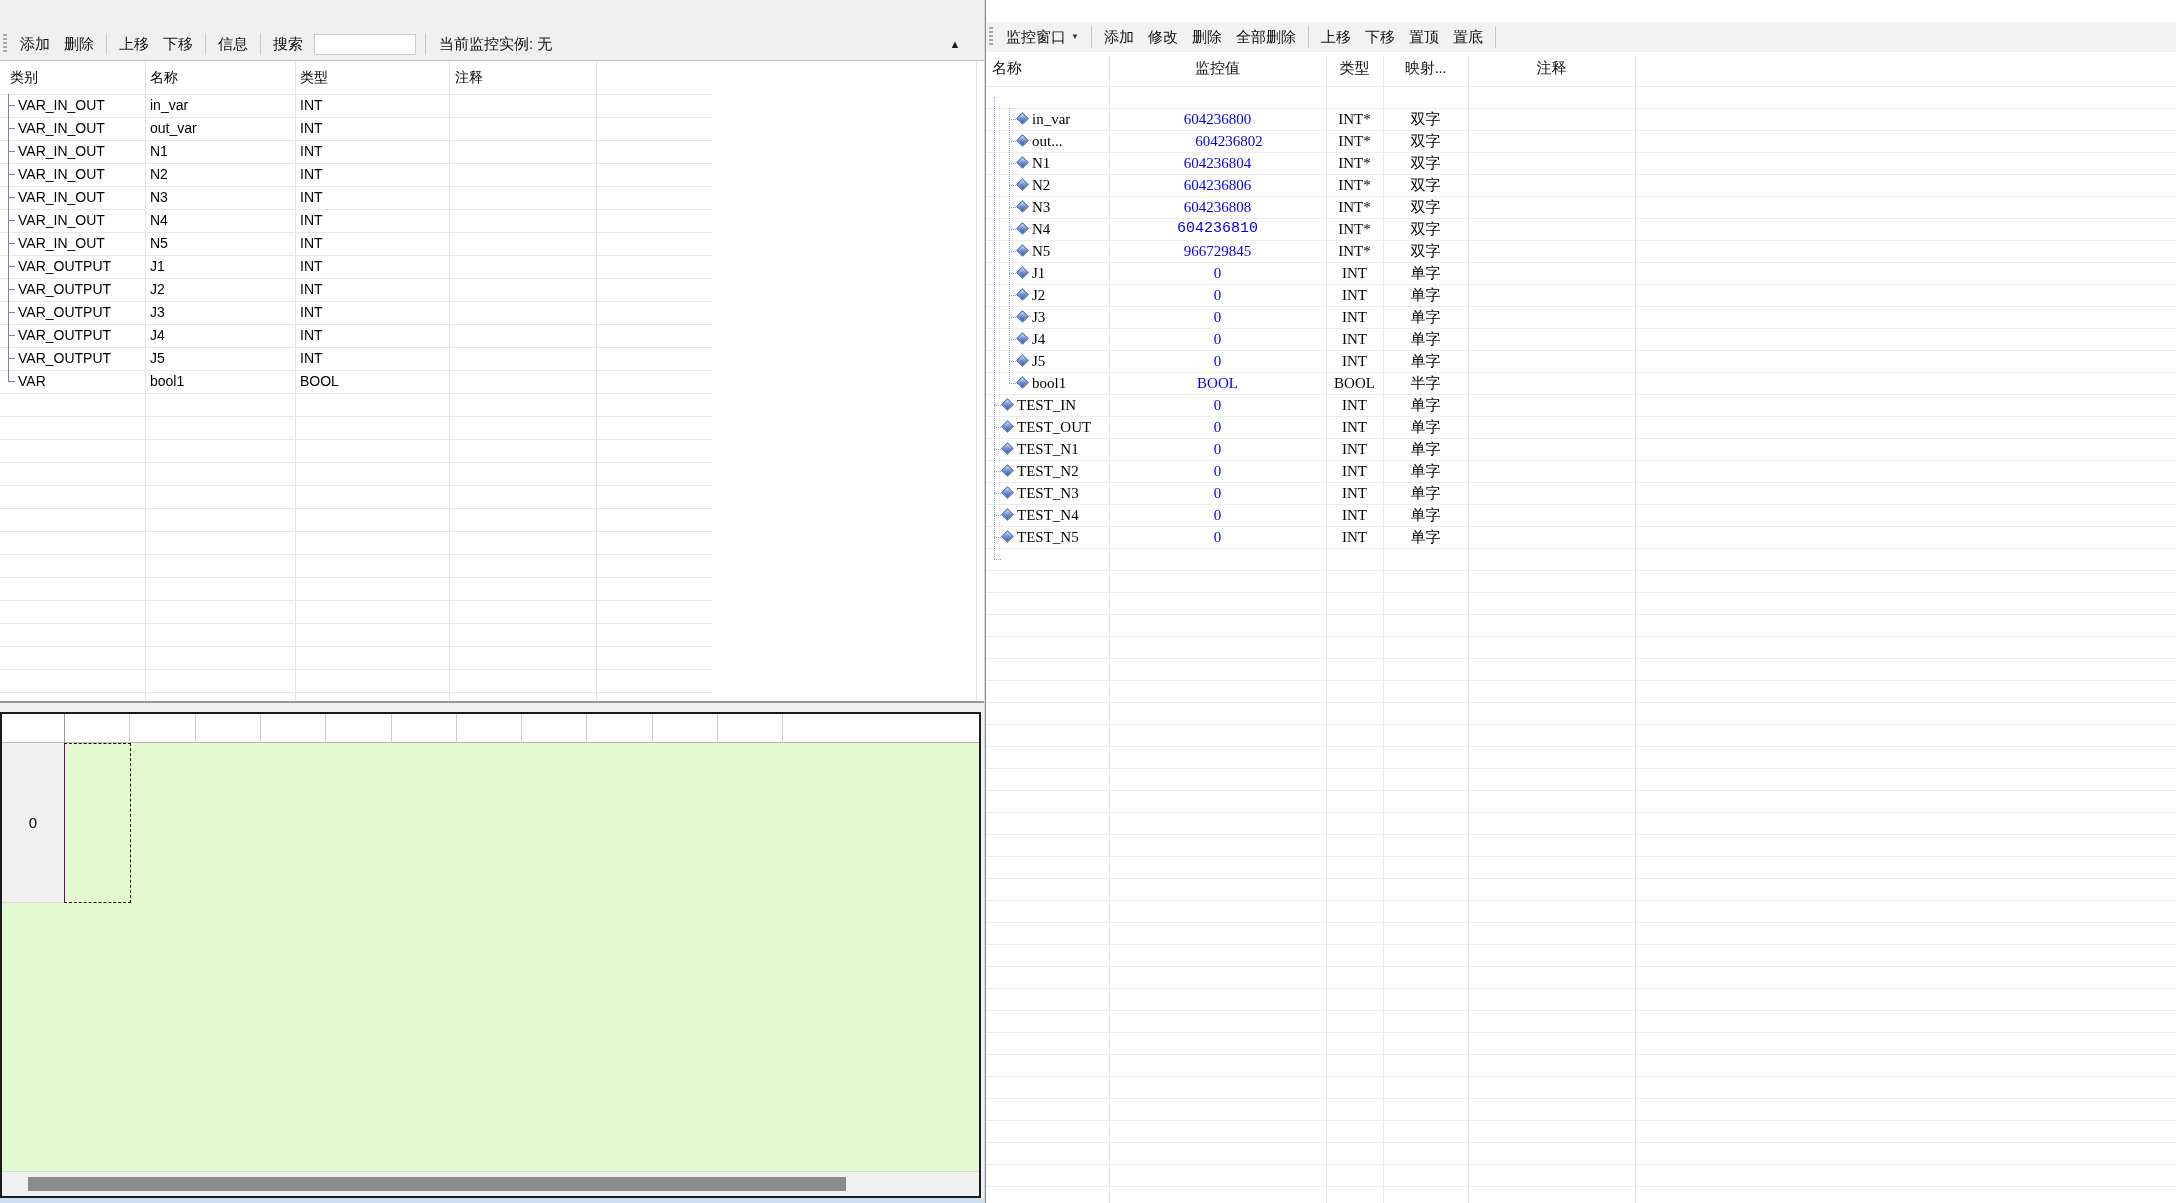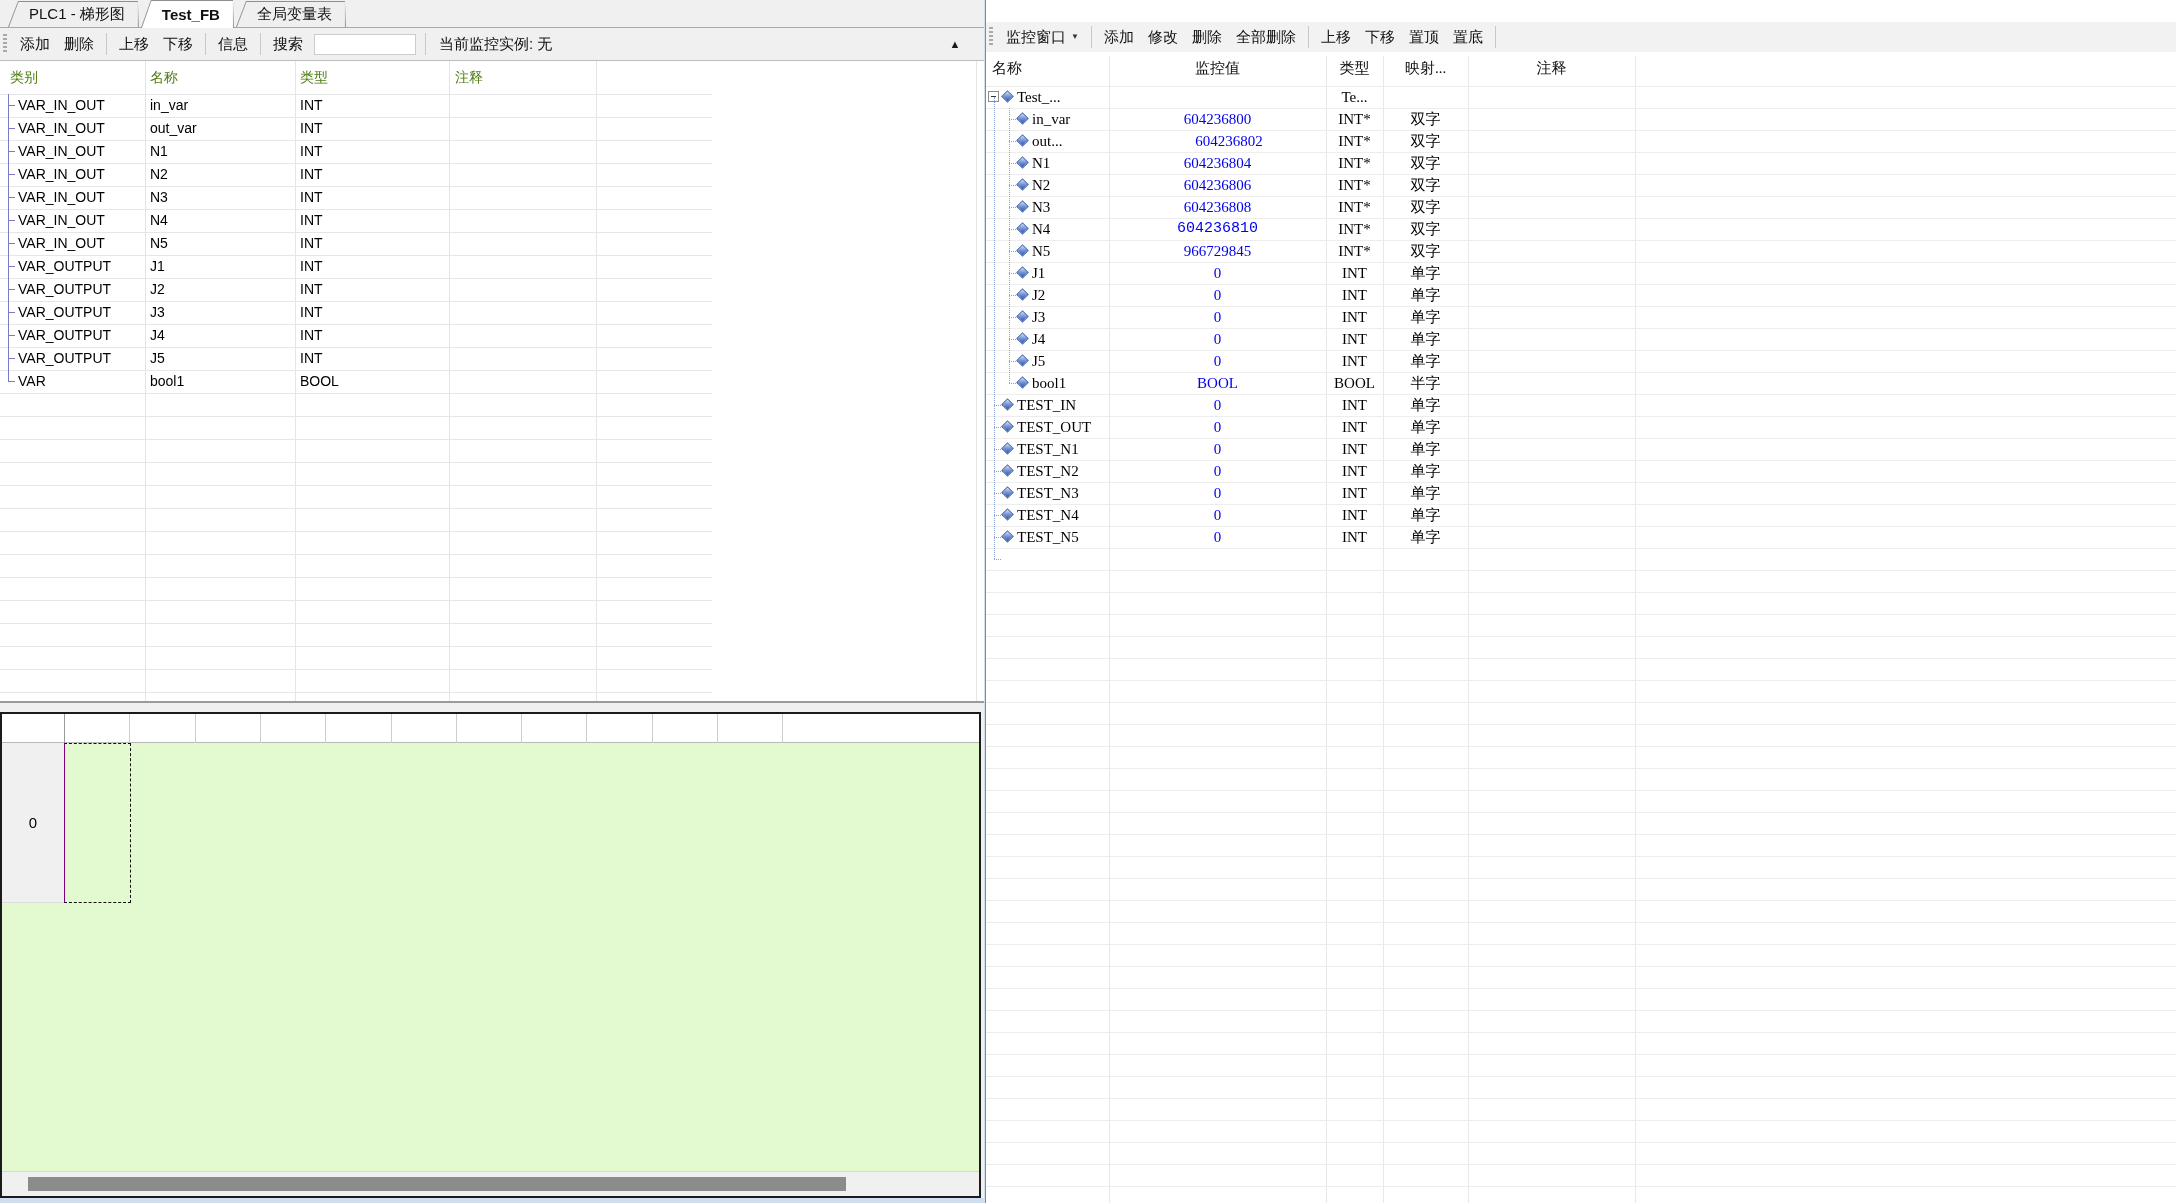--- a/index.html
+++ b/index.html
@@ -24,21 +24,21 @@
   .tbtn { padding:0 7px; height:24px; line-height:24px; white-space:nowrap; border-radius:2px; }
   .tsep { width:1px; height:22px; background:#c8c8c8; margin:0 5px; }
   #search-input { width:102px; height:21px; border:1px solid #cccccc; background:#ffffff; margin:0 4px; font-size:14px; padding:0 4px; outline:none; }
   #monitor-instance-label { padding:0 8px; white-space:nowrap; }
   #collapse-button { position:absolute; right:12px; top:6px; width:34px; height:21px; text-align:center; line-height:21px; font-size:11px; color:#1a1a1a; }
 
   
   #var-table { left:0; top:61px; width:984px; height:642px; background:#ffffff; border-bottom:2px solid #9a9a9a; overflow:hidden; }
   .lv { position:absolute; top:0; bottom:0; width:1px; background:#e4e4e4; }
   #var-grid-h { position:absolute; left:0; top:33px; width:712px; bottom:0; background:repeating-linear-gradient(to bottom,#e6e6e6 0 1px,transparent 1px 23px); }
-  .lheader-cell { position:absolute; top:0; height:33px; line-height:33px; font-size:14px; color:#4d7c0f; }
+  .lheader-cell { position:absolute; top:0; height:33px; line-height:33px; font-size:14px; color:#000000; }
   #var-rows { position:absolute; left:0; top:33px; right:0; bottom:0; }
   .vrow { position:absolute; left:0; width:100%; height:23px; font-size:14px; color:#000; }
   .vcell { position:absolute; top:0; height:23px; line-height:23px; white-space:nowrap; overflow:hidden; }
   .ltree-v { position:absolute; left:8px; top:0; width:1px; height:100%; background:#7a7ac8; }
   .ltree-v.half { height:12px; }
   .ltree-t { position:absolute; left:9px; top:11px; width:6px; height:1px; background:#7a7ac8; }
 
   
   #ladder-panel { left:0; top:712px; width:981px; height:486px; border:2px solid #1b1b1b; background:#e3fad0; }
   #ladder-header { position:absolute; left:0; top:0; right:0; height:29px; background:#ffffff; border-bottom:1px solid #b8b8b8; }
@@ -72,31 +72,20 @@
   .treeline { position:absolute; width:0; border-left:1px dotted #8aa2d2; }
   .expander { position:absolute; left:2px; top:5px; width:11px; height:11px; background:#ffffff; border:1px solid #8c8c8c; }
   .expander::after { content:""; position:absolute; left:2px; top:4px; width:5px; height:1px; background:#333; }
   .mname { color:#000; }
 </style>
 </head>
 <body>
 
 <div id="left-panel" class="abs">
 
-  <div id="tab-bar" class="abs">
-      <div class="tab">
-        <div class="tab-inner">PLC1 - 梯形图</div>
-      </div>
-      <div class="tab active">
-        <div class="tab-inner">Test_FB</div>
-      </div>
-      <div class="tab">
-        <div class="tab-inner">全局变量表</div>
-      </div>
-    </div>
 
   <div id="left-toolbar" class="toolbar abs">
     <div class="grip"></div>
     <span id="lt-buttons" style="display:flex;align-items:center;">
         <div class="tbtn" style="display: flex; align-items: center;">添加</div>
         <div class="tbtn" style="display: flex; align-items: center;">删除</div>
         <div class="tsep"></div>
         <div class="tbtn" style="display: flex; align-items: center;">上移</div>
         <div class="tbtn" style="display: flex; align-items: center;">下移</div>
         <div class="tsep"></div>
@@ -279,29 +268,20 @@
     <div class="rv" style="left:397px"></div>
     <div class="rv" style="left:482px"></div>
     <div class="rv" style="left:649px"></div>
     <div id="mon-grid-h"></div>
     <div class="rheader-cell" style="left:6px;text-align:left">名称</div>
     <div class="rheader-cell" style="left:123px;width:217px">监控值</div>
     <div class="rheader-cell" style="left:340px;width:57px">类型</div>
     <div class="rheader-cell" style="left:397px;width:85px">映射...</div>
     <div class="rheader-cell" style="left:482px;width:167px">注释</div>
     <div id="mon-rows">
-        <div class="mrow" style="top: 0px;">
-          <div class="expander"></div>
-          <div class="diamond" style="left: 17px;"></div>
-          <div class="mcell mname" style="left: 31px; width: 92px;">Test_...</div>
-          <div class="mcell mval" style="left: 123px; width: 217px;"></div>
-          <div class="mcell mtype" style="left: 340px; width: 57px;">Te...</div>
-          <div class="mcell mmap" style="left: 397px; width: 85px;"></div>
-          <div class="mcell" style="left: 482px; width: 167px;"></div>
-        </div>
         <div class="mrow" style="top: 22px;">
           <div class="rtick" style="left: 23px; width: 9px;"></div>
           <div class="diamond" style="left: 32px;"></div>
           <div class="mcell mname" style="left: 46px; width: 77px;">in_var</div>
           <div class="mcell mval" style="left: 123px; width: 217px;">604236800</div>
           <div class="mcell mtype" style="left: 340px; width: 57px;">INT*</div>
           <div class="mcell mmap" style="left: 397px; width: 85px;">双字</div>
           <div class="mcell" style="left: 482px; width: 167px;"></div>
         </div>
         <div class="mrow" style="top: 44px;">

